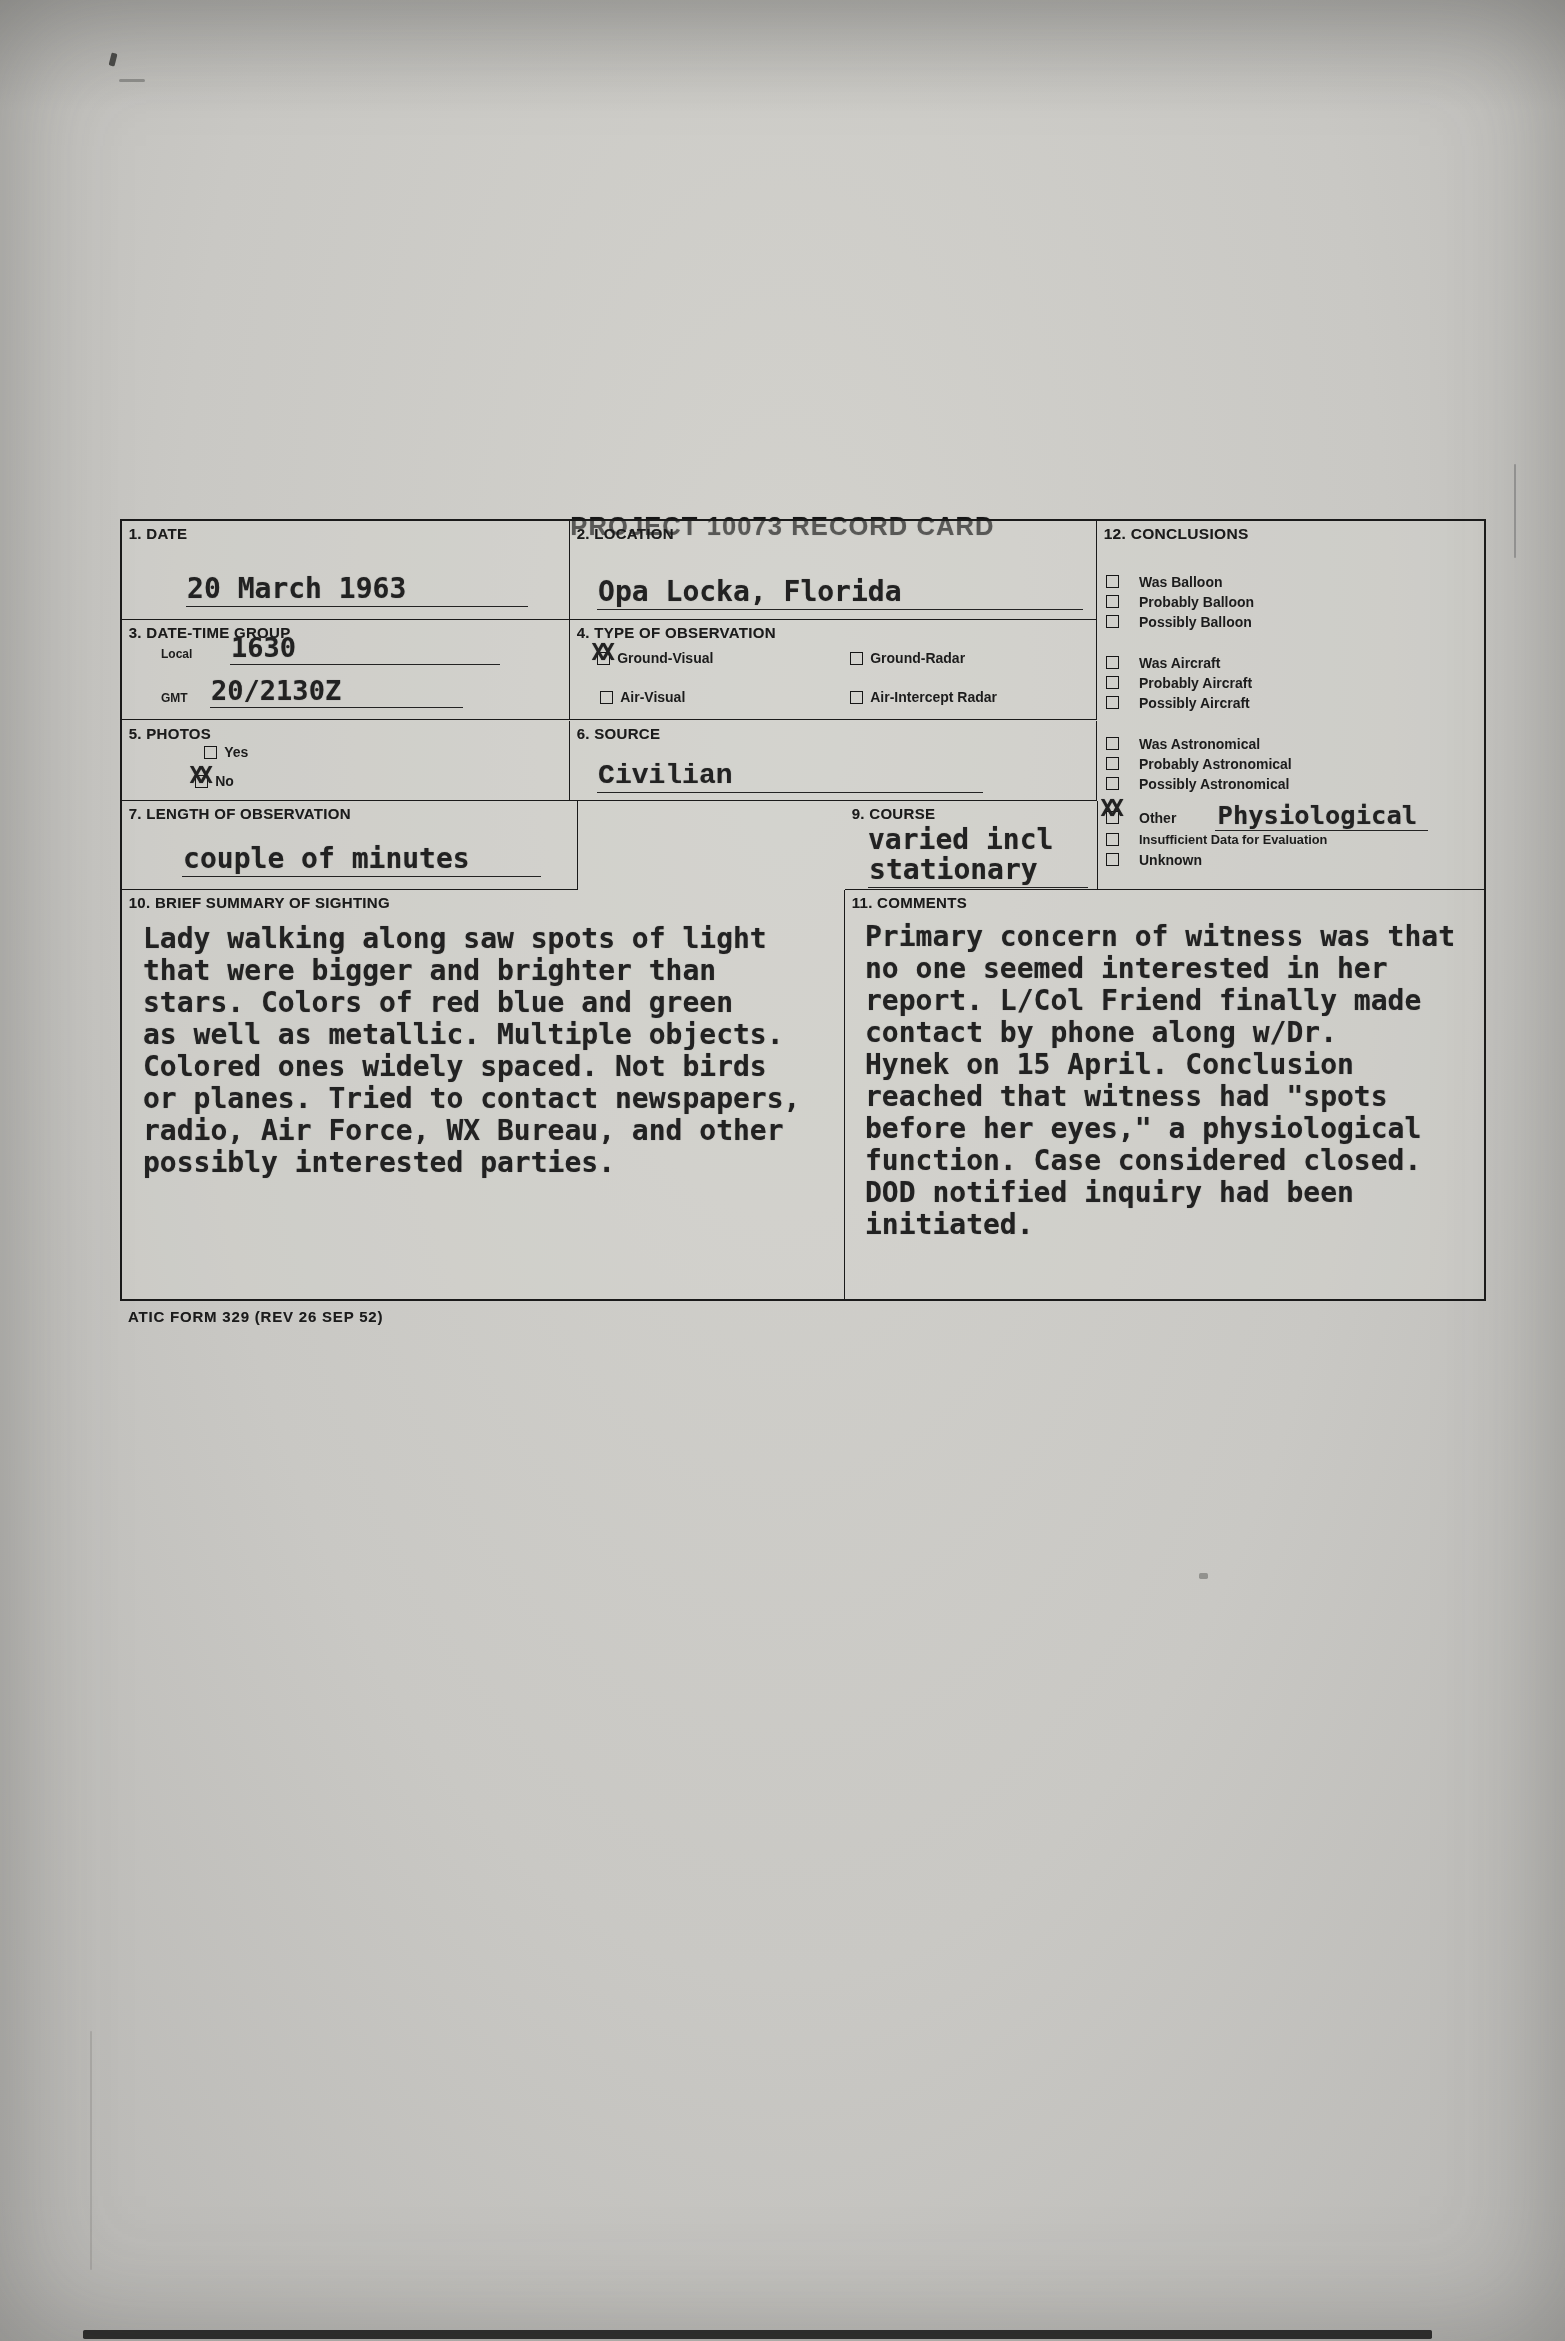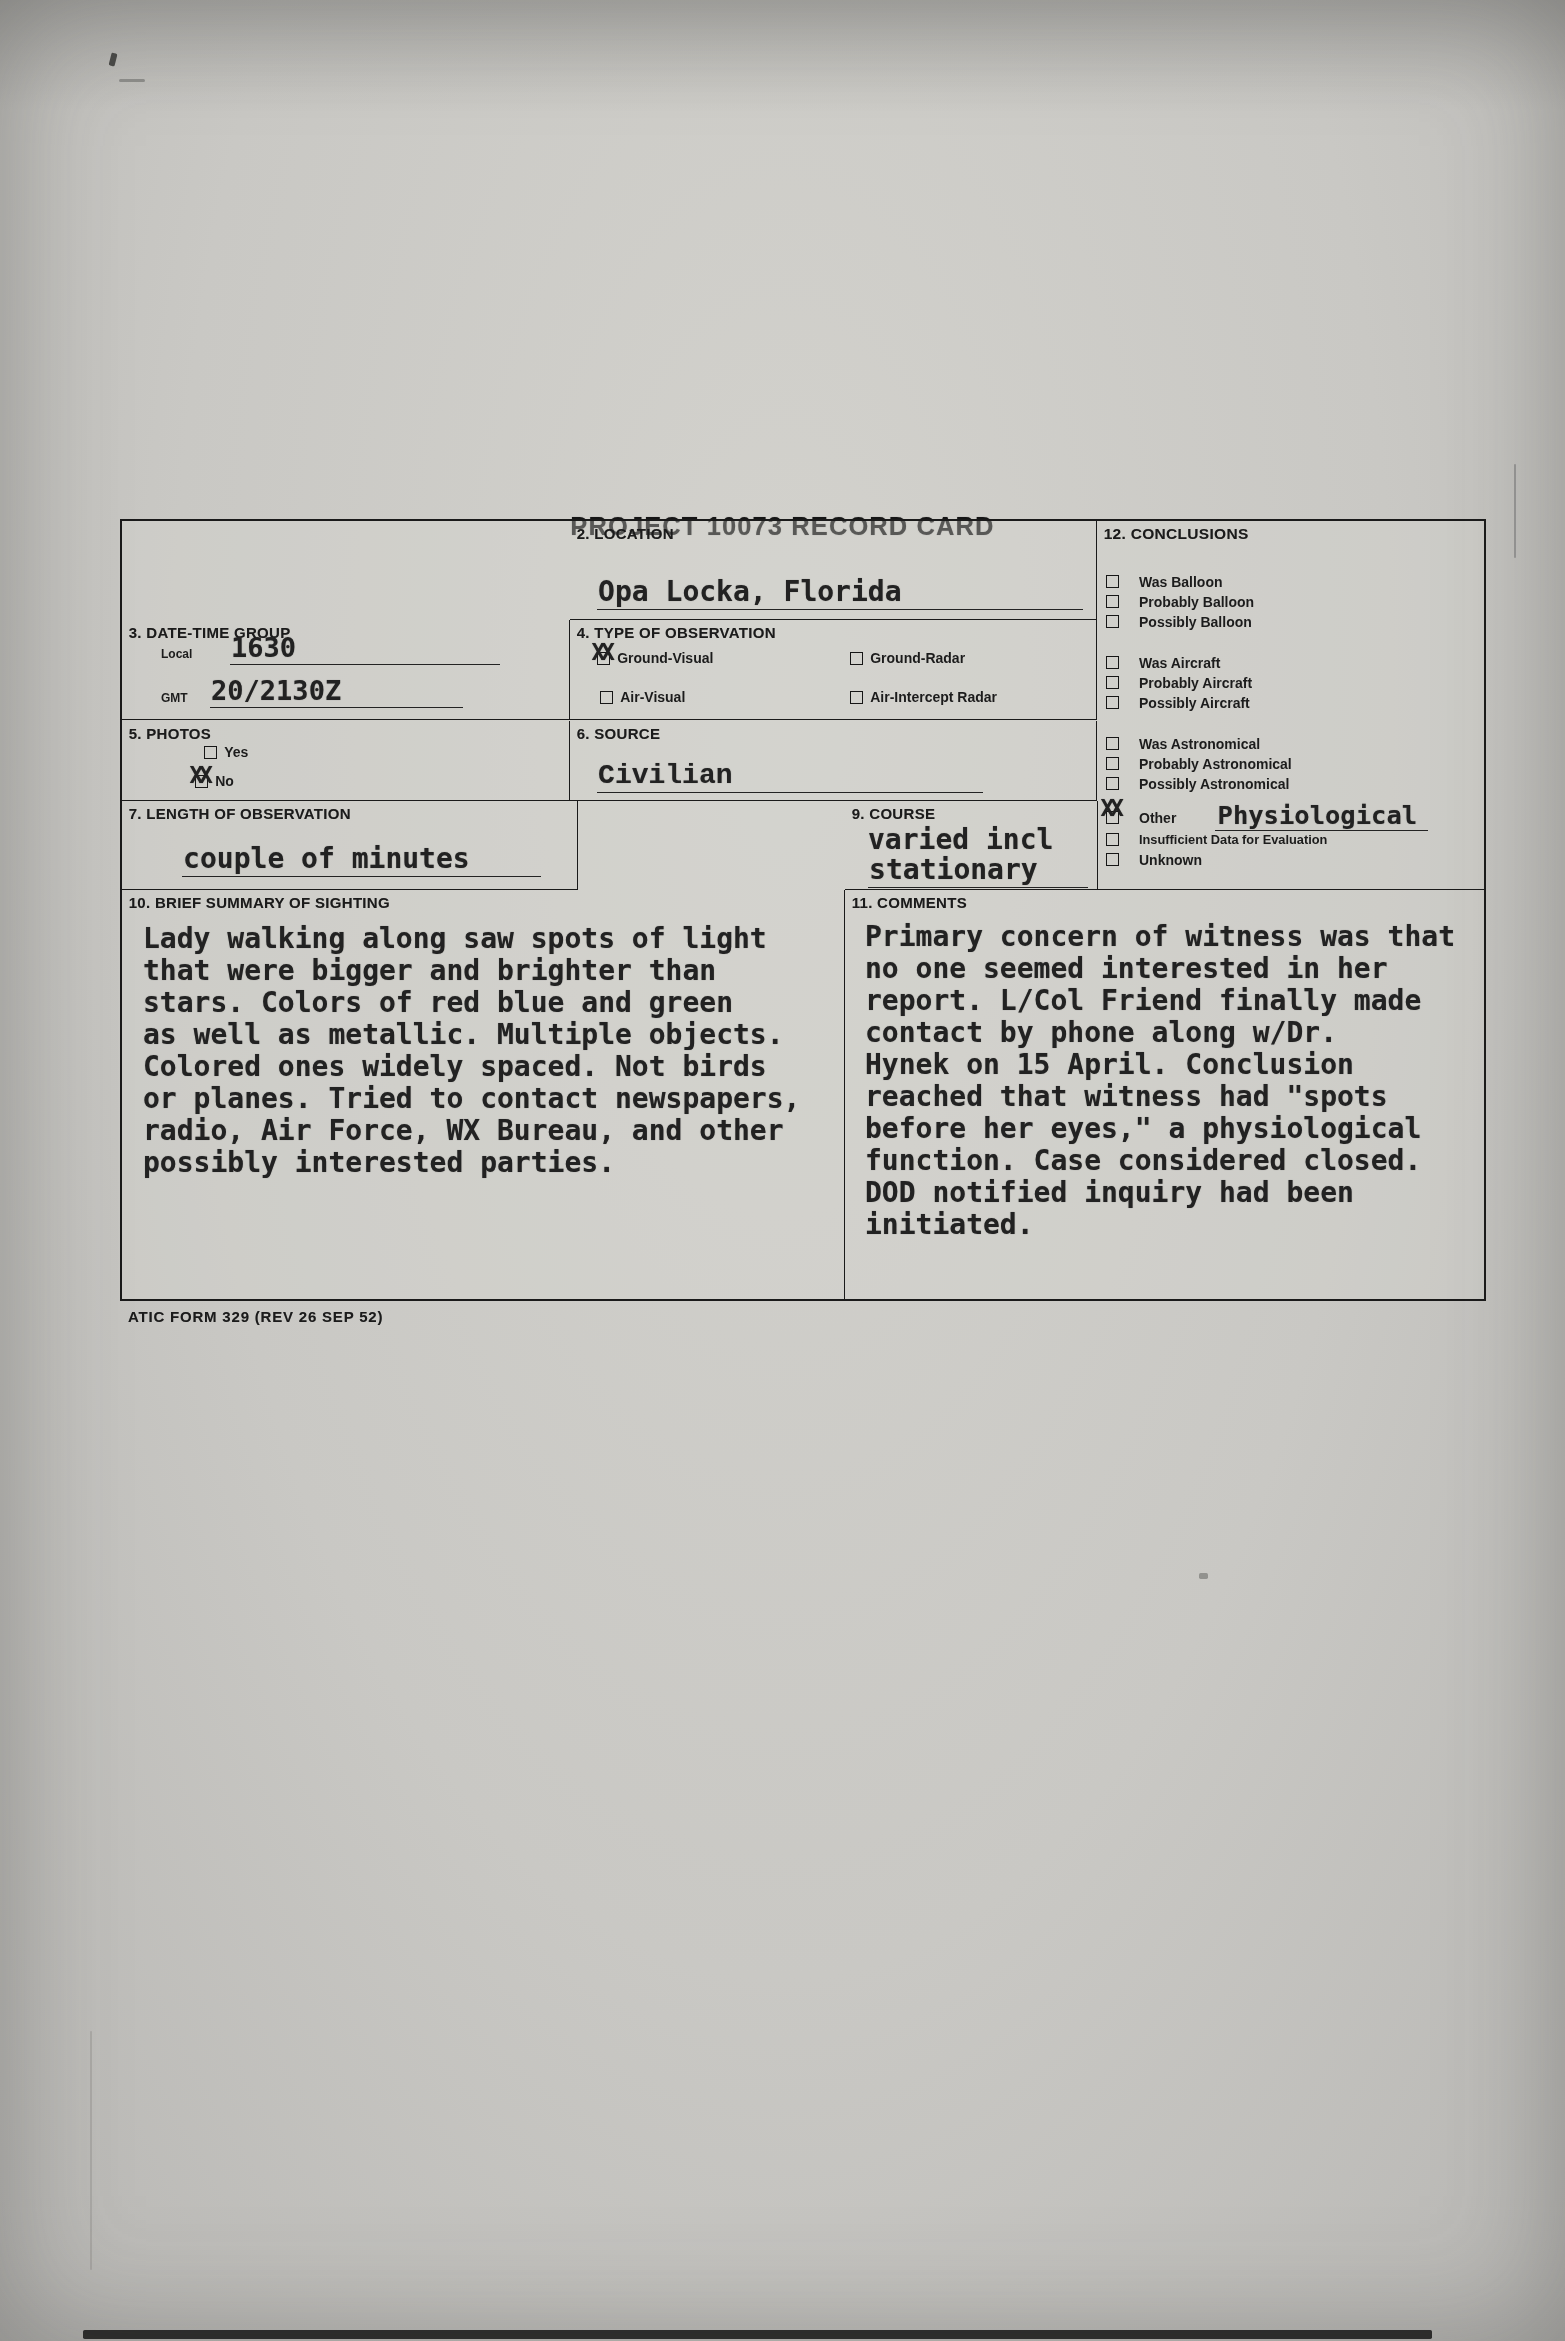--- a/index.html
+++ b/index.html
@@ -70,20 +70,26 @@
   <div class="speck" style="left:119px;top:79px;width:25.5px;height:3.3px;background:#8d8d8a;"></div>
   <div class="speck" style="left:1514px;top:464px;width:2.2px;height:94px;background:#777;opacity:.55;"></div>
   <div class="speck" style="left:1199px;top:1573px;width:9px;height:5.5px;background:#7a7a78;opacity:.7;"></div>
   <div class="speck" style="left:90px;top:2031px;width:1.7px;height:239px;background:#9c9b98;opacity:.6;"></div>
   <div class="speck" style="left:83px;top:2330px;width:1349px;height:9px;background:#161616;opacity:.88;"></div>
 
   <div class="title">PROJECT 10073 RECORD CARD</div>
 
   <div class="table">
 
+    <div class="cell br bb" style="left:0;top:0;width:448px;height:99px;">
+      <div class="flabel">1. DATE</div>
+      <div class="val typed" style="left:64px;top:51px;">
+        <span class="uline" style="min-width:333px;">20 March 1963</span>
+      </div>
+    </div>
     <div class="cell br bb" style="left:448px;top:0;width:527px;height:99px;">
       <div class="flabel">2. LOCATION</div>
       <div class="val typed" style="left:27px;top:54px;">
         <span class="uline" style="min-width:477px;">Opa Locka, Florida</span>
       </div>
     </div>
 
     <div class="cell br bb" style="left:0;top:99px;width:448px;height:100px;">
       <div class="flabel">3. DATE-TIME GROUP</div>
       <div class="smalllabel" style="left:39px;top:27px;">Local</div>

